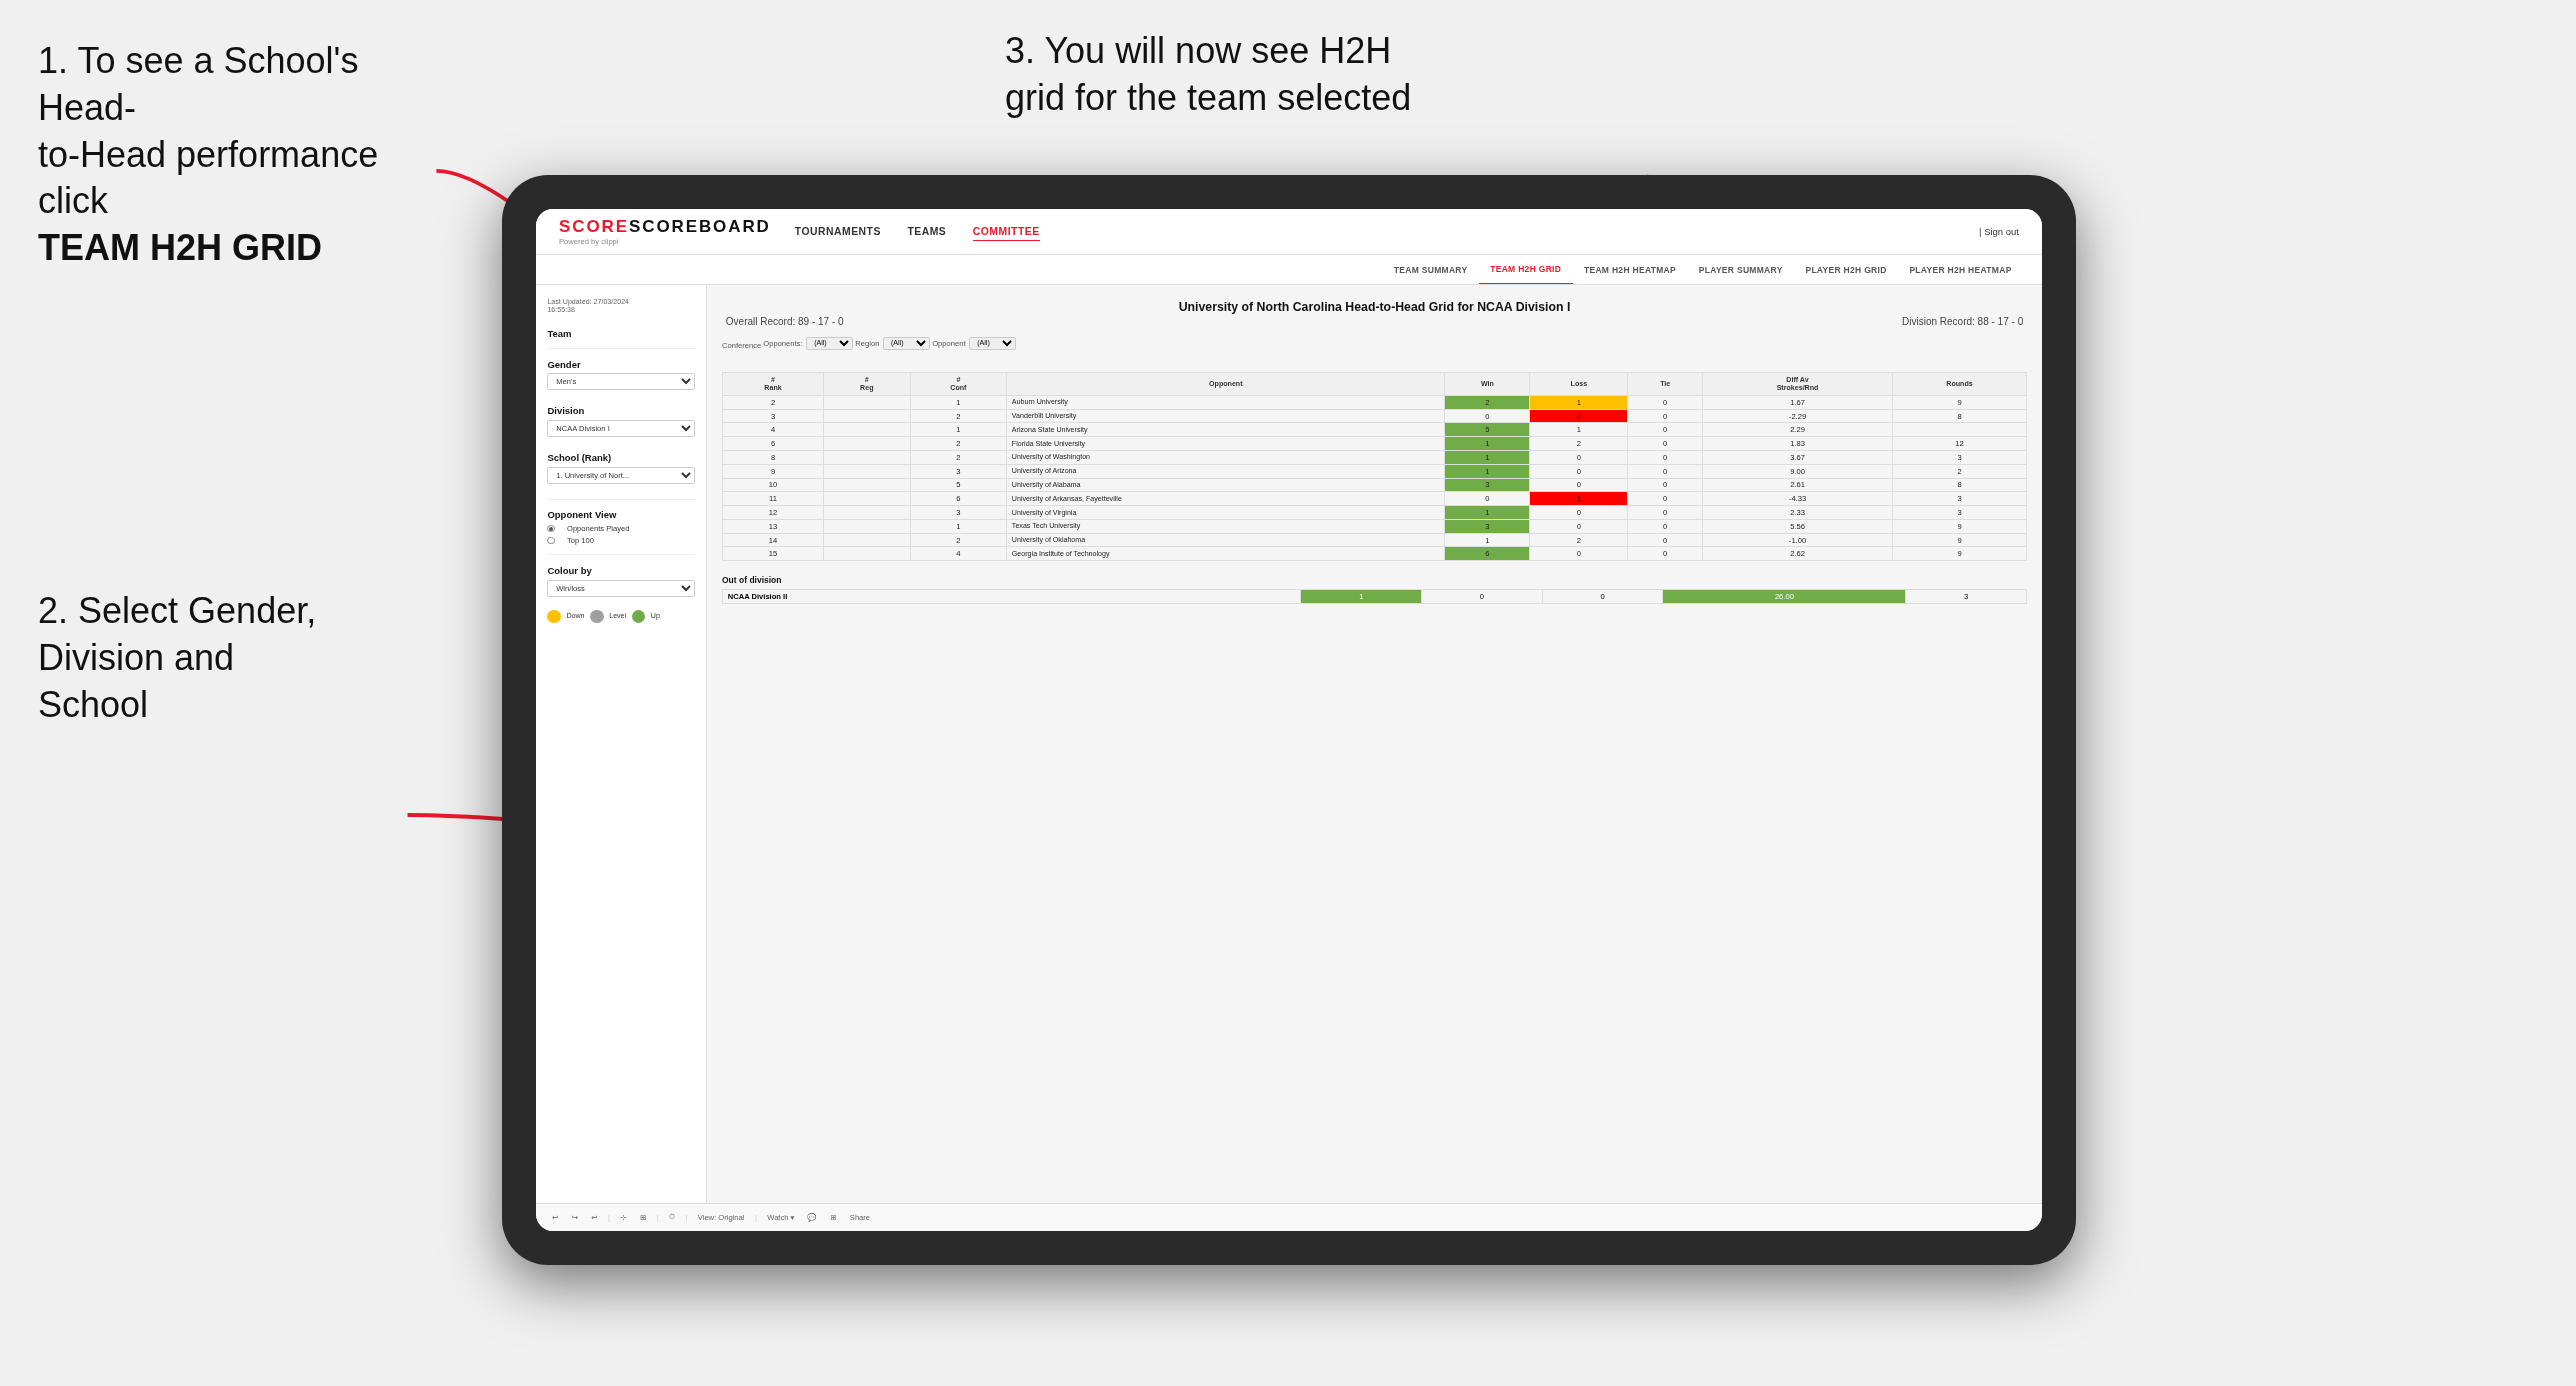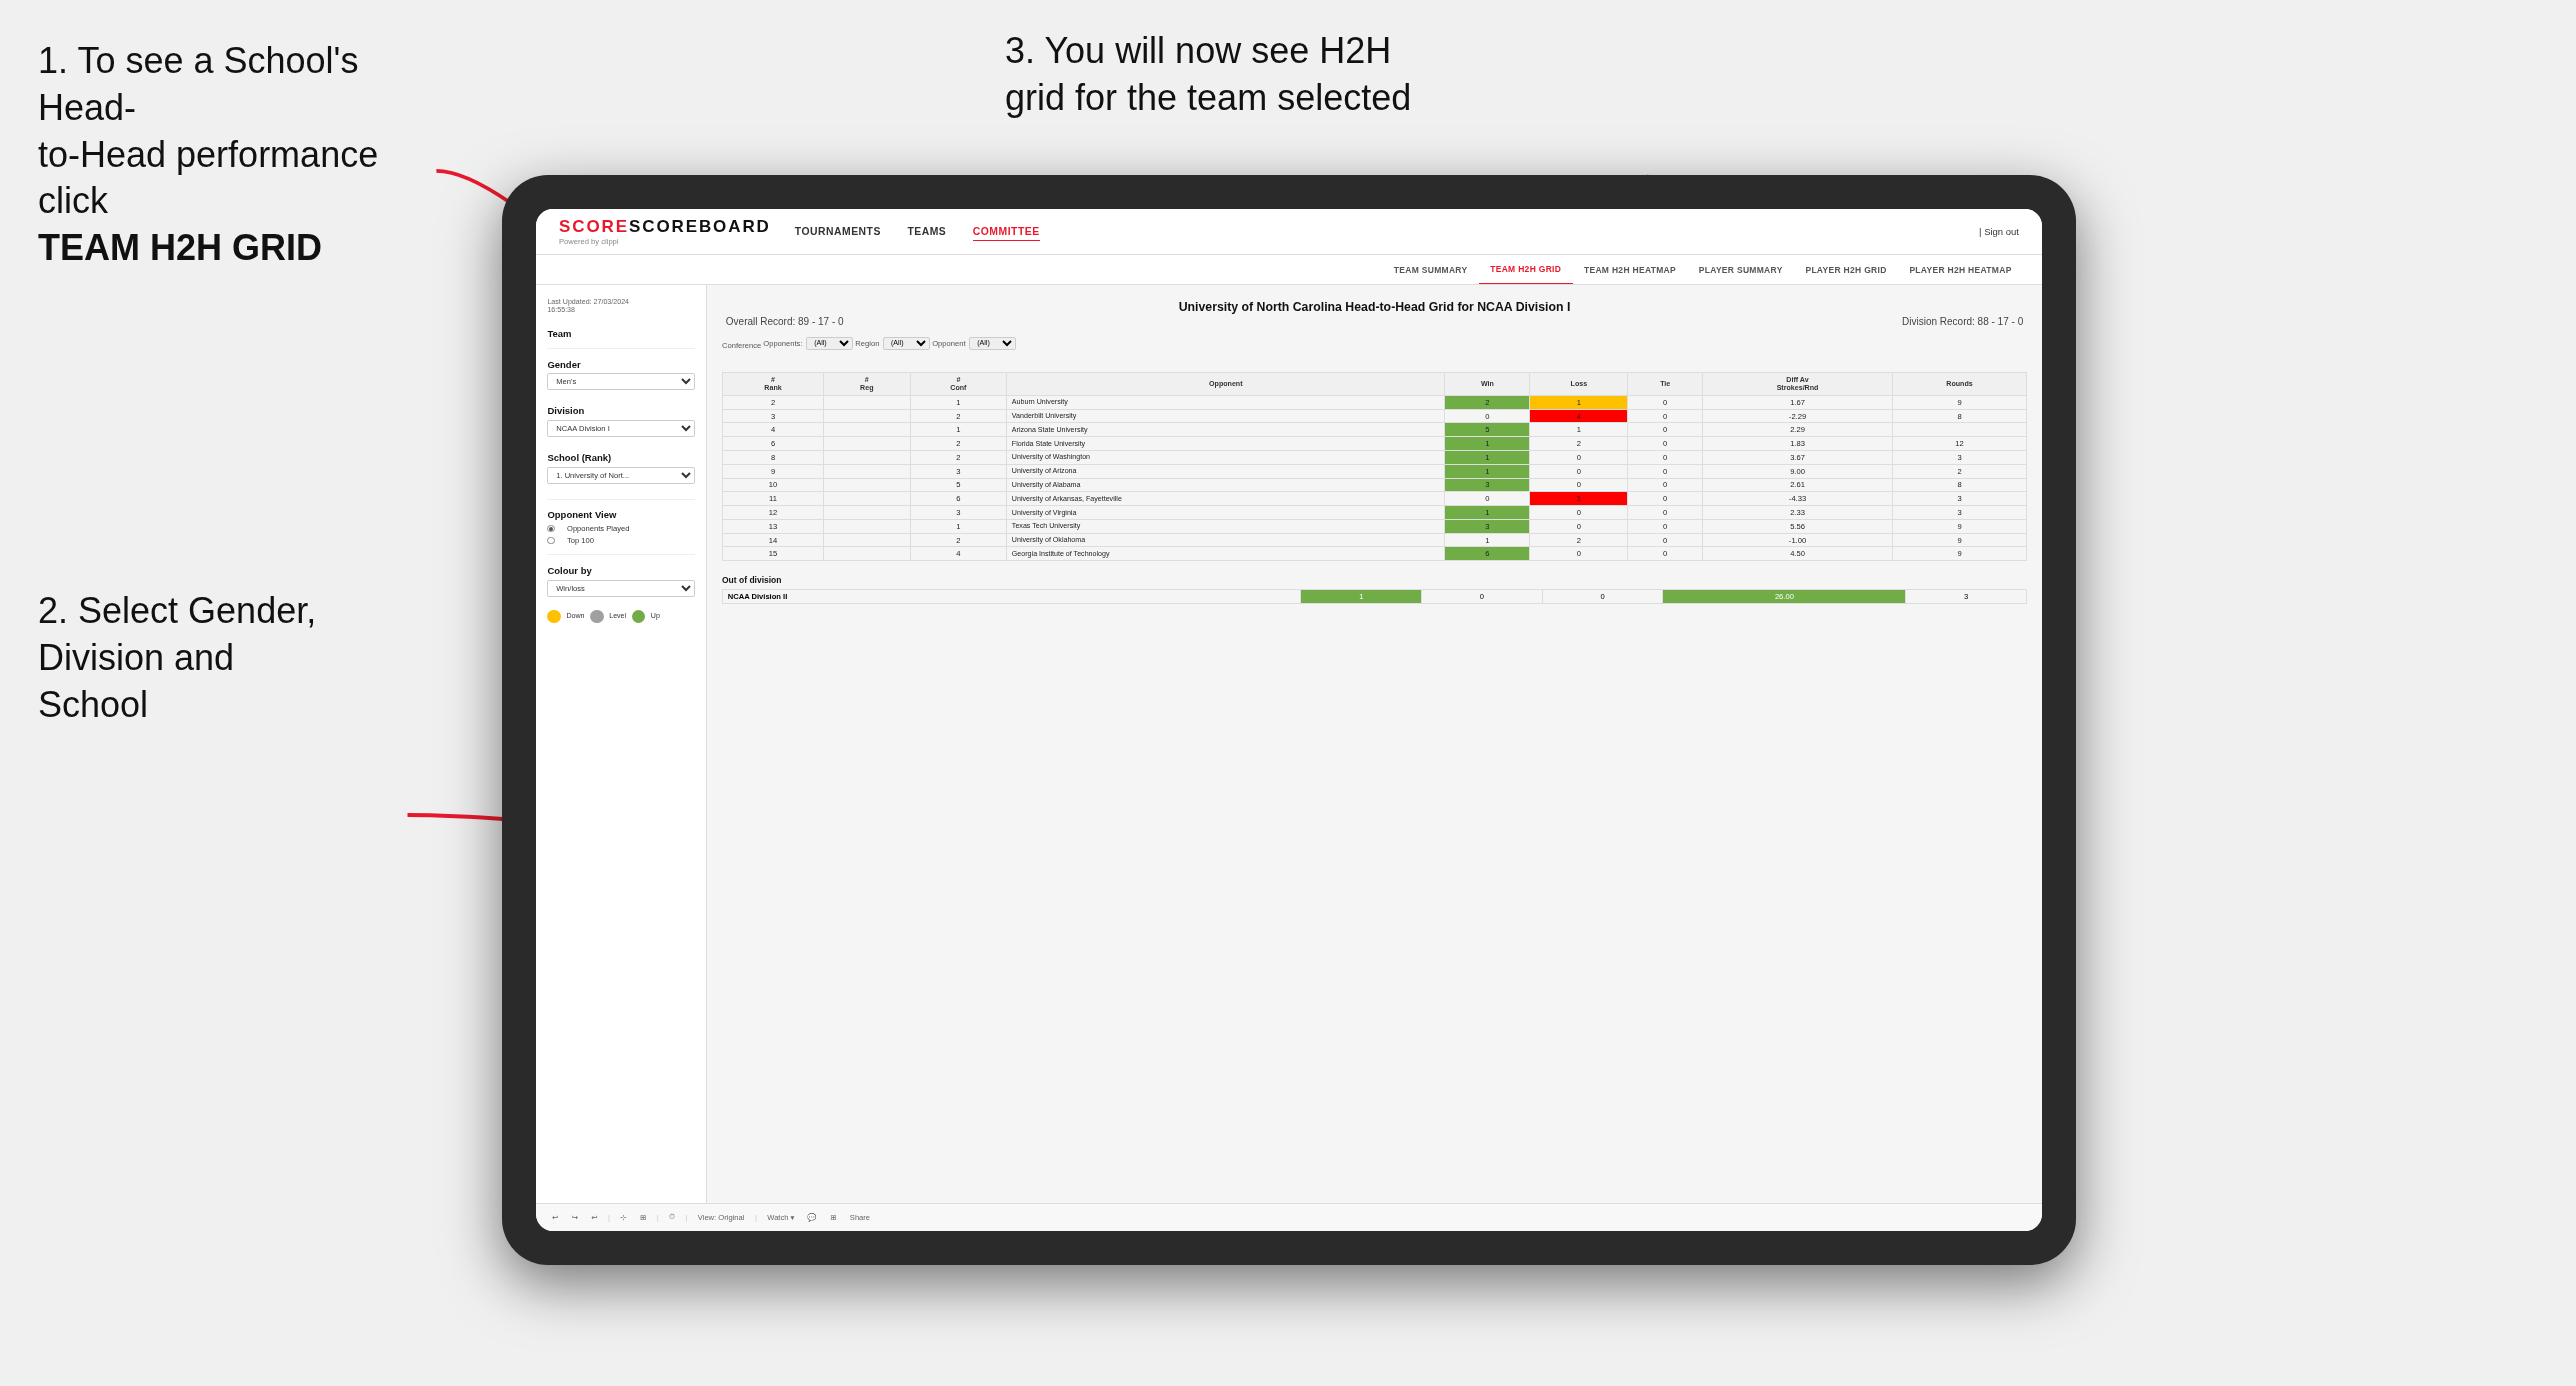--- a/index.html
+++ b/index.html
@@ -673,21 +673,21 @@
       <td>9</td>
     </tr>
               <tr>
       <td>15</td>
       <td></td>
       <td>4</td>
       <td class="opponent-name">Georgia Institute of Technology</td>
       <td class="cell-green">6</td>
       <td class="">0</td>
       <td>0</td>
-      <td>4.50</td>
+      <td>2.62</td>
       <td>9</td>
     </tr>
             </tbody>
         </table>
 
         <div class="out-of-division">Out of division</div>
         <table class="out-div-table">
           <tbody>
             <tr>
               <td style="text-align:left; font-weight:600;">NCAA Division II</td>

